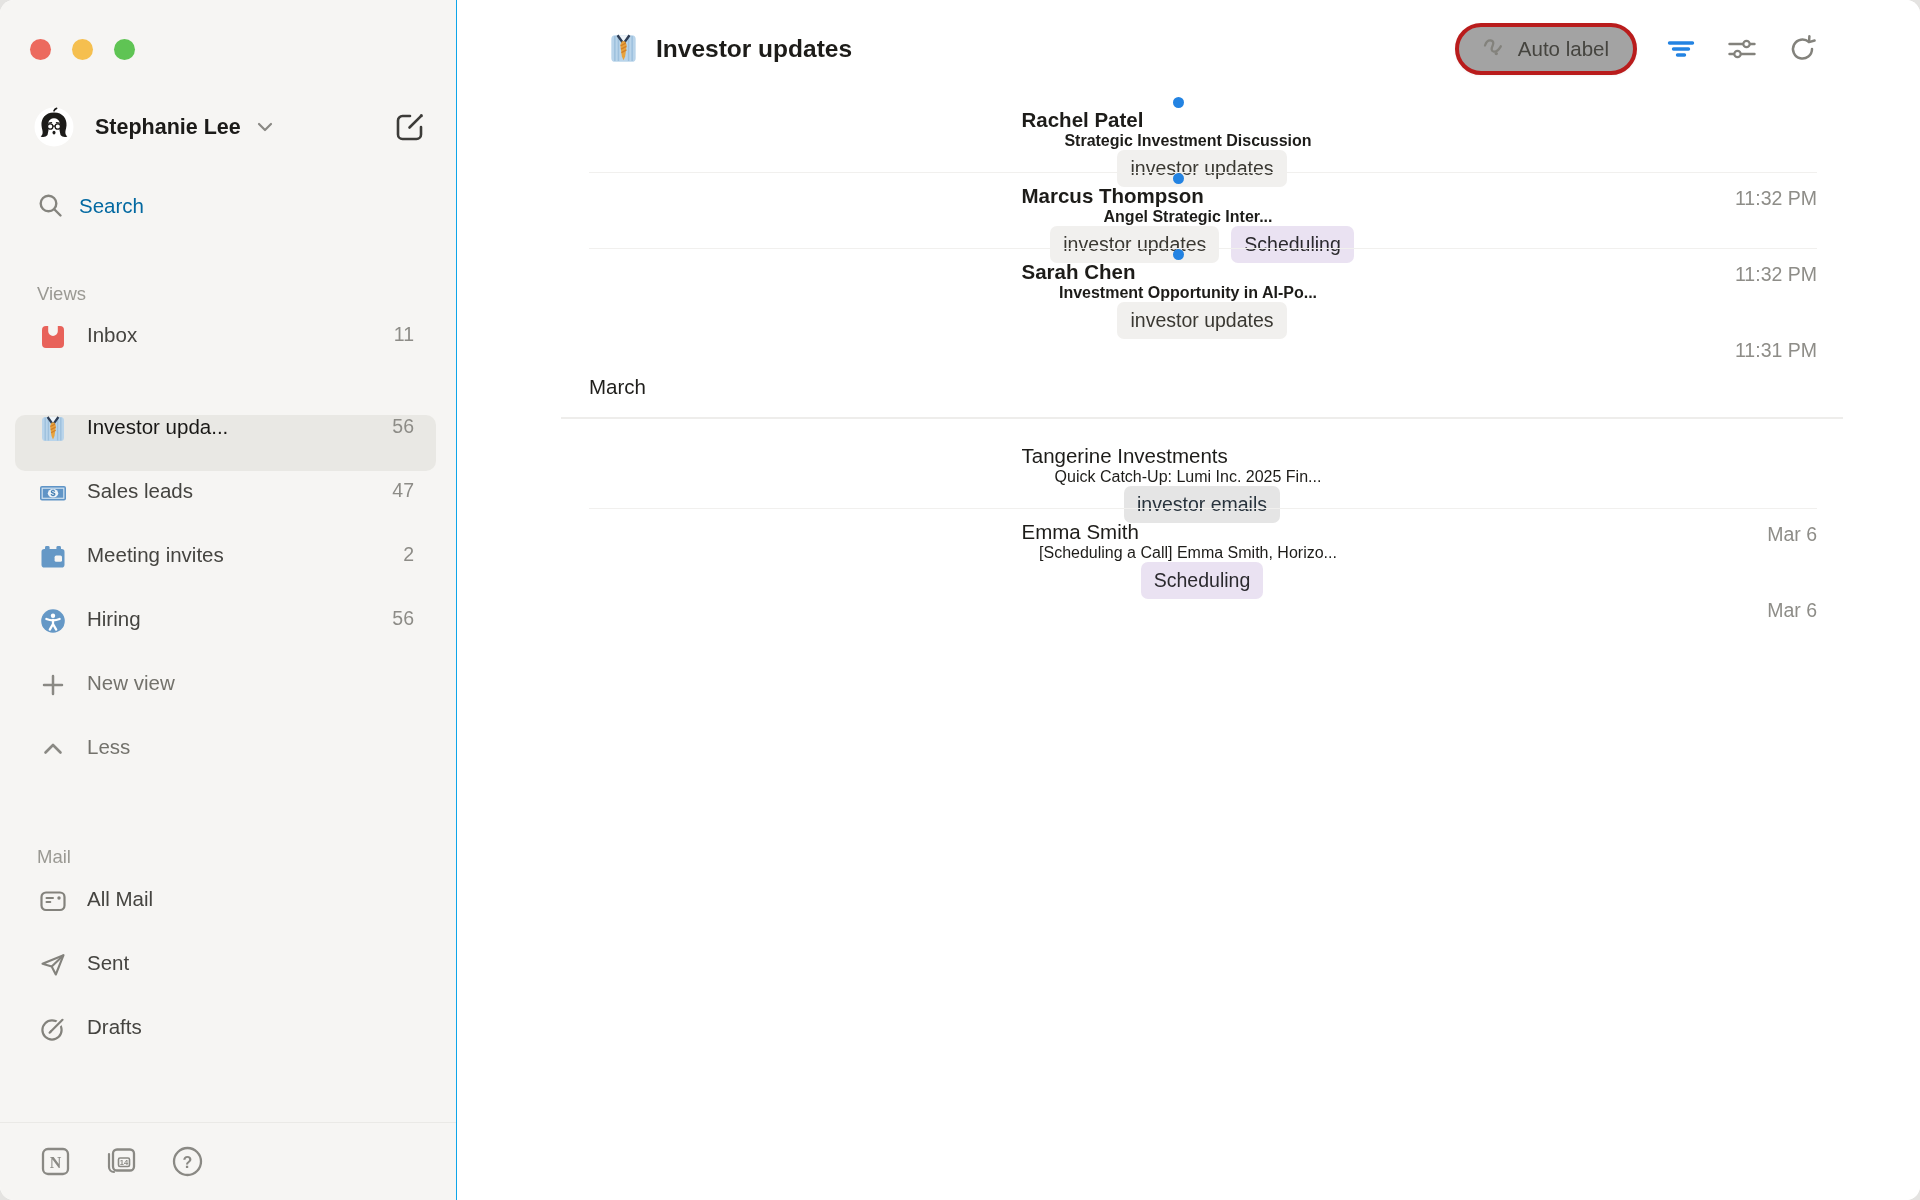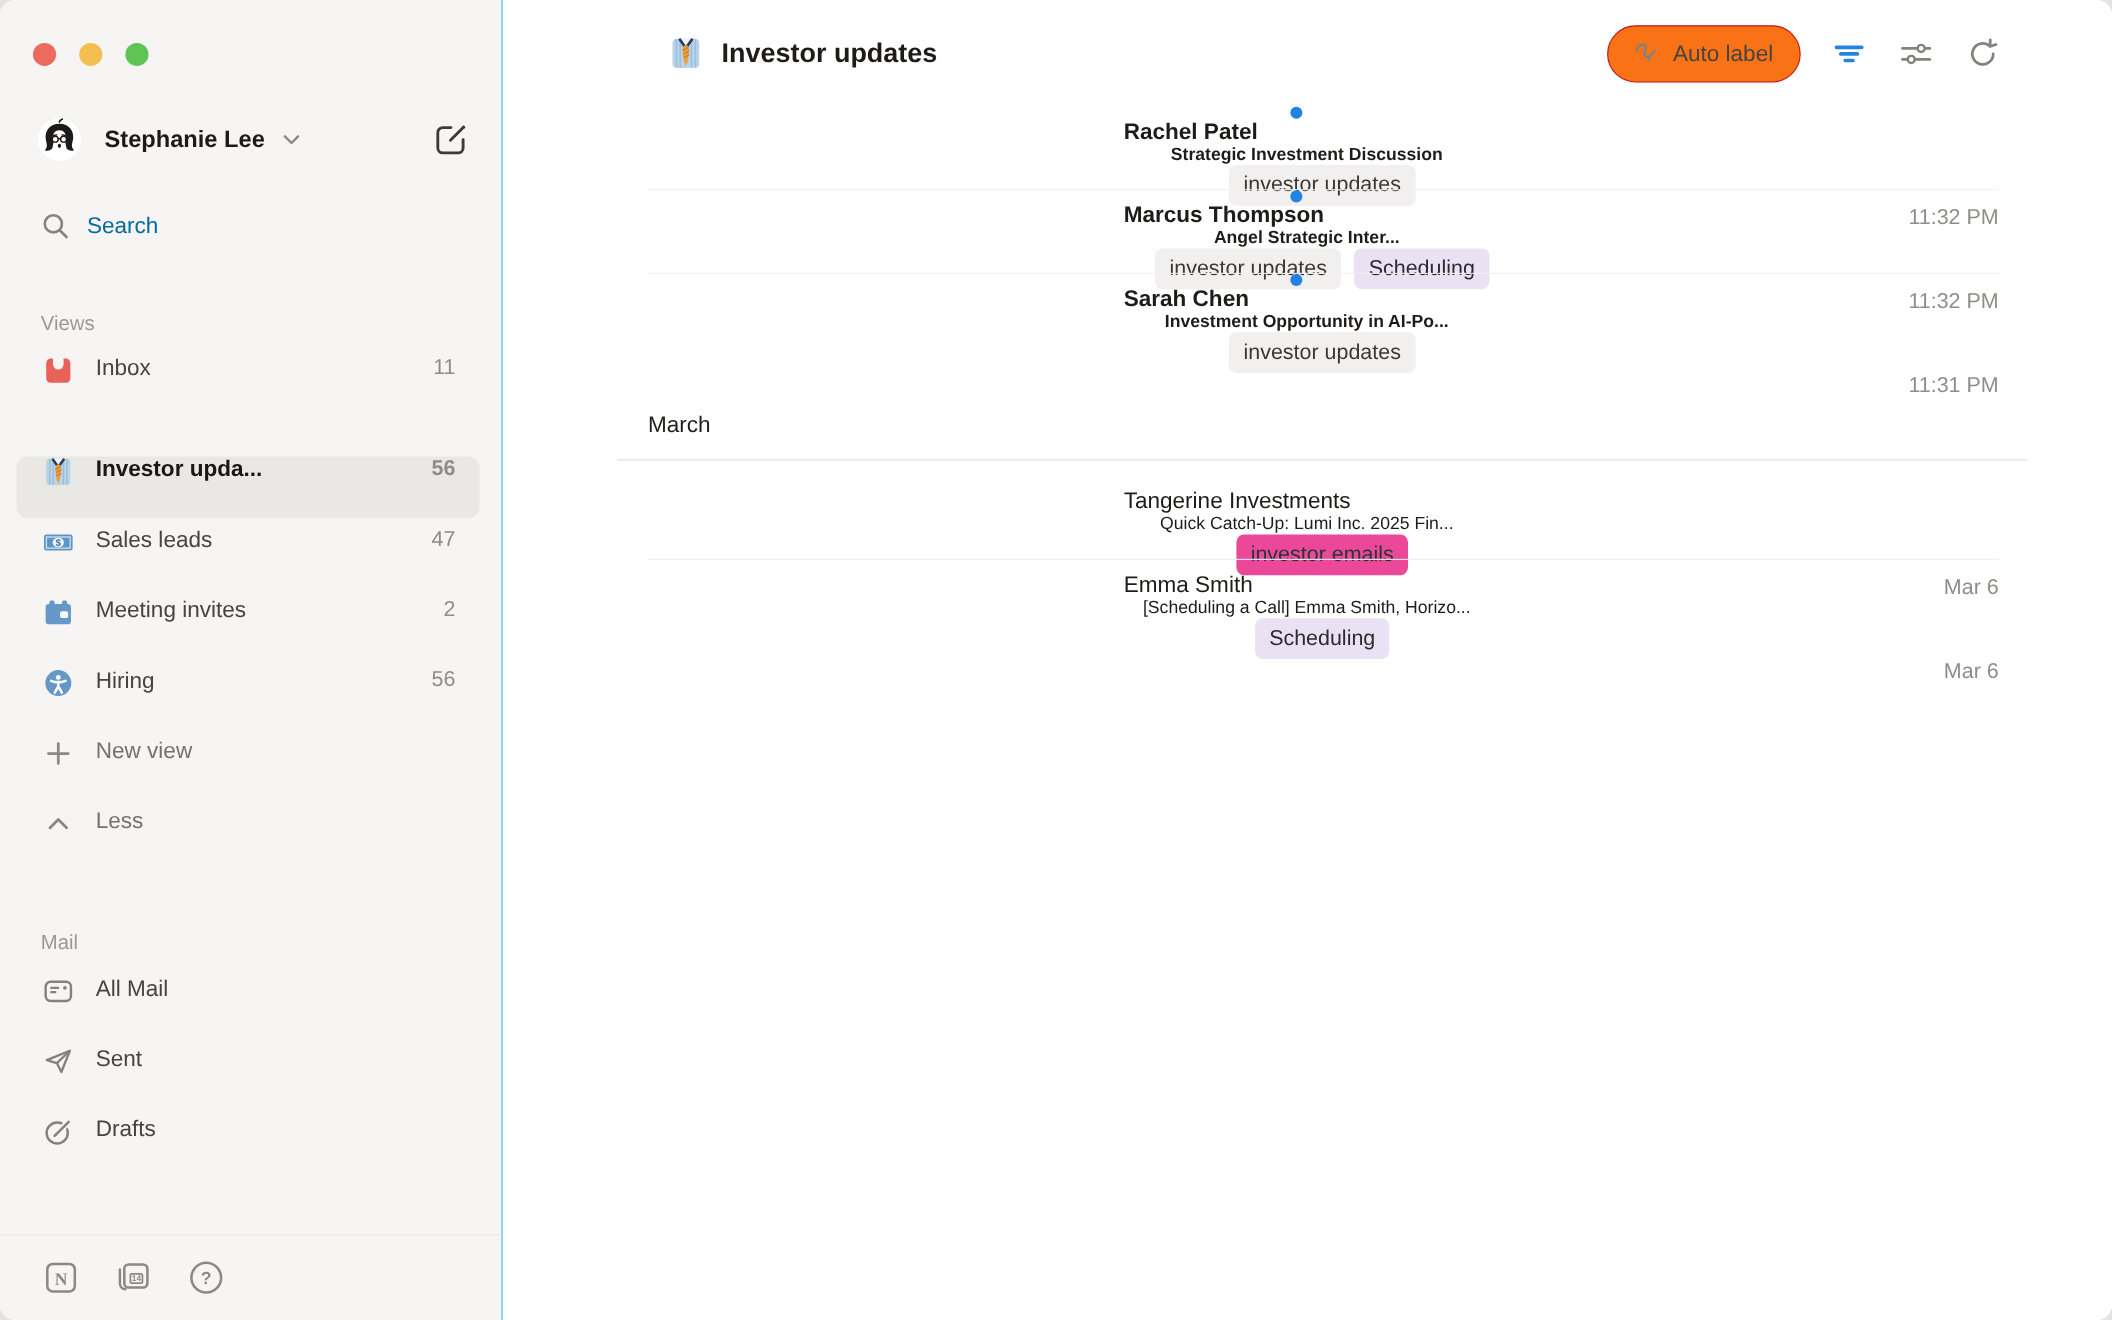--- a/index.html
+++ b/index.html
@@ -19,54 +19,54 @@
   .compose-btn { margin-left:auto; display:flex; cursor:pointer; }
 
   .search-row { display:flex; align-items:center; margin:45px 28px 0 37px; cursor:pointer; }
   .search-label { margin-left:15px; font-size:20.5px; color:#0369a1; }
 
   .section-label { margin:64px 0 0 37px; font-size:18.5px; font-weight:500; color:#9a9993; }
   .nav-list { margin-top:18px; }
   .nav-list.mail-list { margin-top:19px; }
   .nav-item { height:56px; margin:0 20px 8px 15px; border-radius:10px; display:flex; align-items:flex-start;
               padding:0 22px 0 24px; font-size:20.5px; color:#454440; cursor:pointer; }
-  .nav-item.selected { background:#e9e8e4; color:#191816; font-weight:700;margin-top:36px; }
+  .nav-item.selected { background:#e9e8e4; color:#191816; font-weight:400;margin-top:36px; }
   .nav-item.muted { color:#73726c; }
   .nav-icon { width:28px; height:28px; margin-right:20px; flex:none; display:flex; align-items:center; justify-content:center; }
   .nav-count { margin-left:auto; font-size:19.5px; color:#8d8c87; }
 
   .sidebar-footer { margin-top:auto; border-top:1px solid #eae9e6; height:78px; display:flex; align-items:center; padding:0 42px 0 40px; }
   .foot-icon { display:flex; cursor:pointer; }
   .foot-icon + .foot-icon { margin-left:34px; }
   .foot-help { margin-left:auto; }
 
   
   .main { flex:1; background:#fff; display:flex; flex-direction:column; }
   .main-header { height:97px; flex:none; display:flex; align-items:center; padding:0 100px 0 151px; }
   .title-icon { width:31px; height:31px; margin-right:17px; flex:none; }
   .main-title { font-size:24.5px; font-weight:700; color:#1d1c19; }
   .hspacer { flex:1; }
-  .auto-label-btn { height:52px; border:1px solid #b91c1c; border-radius:26px; background:#f97316; display:flex; align-items:center;
+  .auto-label-btn { height:52px; border:4px solid #b91c1c; border-radius:26px; background:#a3a3a3; display:flex; align-items:center;
                     padding:0 24px 0 20px; box-shadow:0 1px 3px rgba(0,0,0,.05); cursor:pointer;justify-content:flex-end; }
   .auto-label-text { margin-left:11px; font-size:20.5px; color:#45443f; }
   .hdr-icon-btn { width:34px; height:34px; margin-left:27px; display:flex; align-items:center; justify-content:center; cursor:pointer; }
 
   .email-row { height:76px; display:flex; align-items:center; padding:0 103px 0 102px; position:relative; cursor:pointer;flex-direction:column; }
   .email-row.sep::after { content:""; position:absolute; left:132px; right:103px; bottom:0; border-bottom:1.5px solid #f1f0ee; }
   .dot { width:11px; height:11px; border-radius:50%; background:#2383e2; margin-right:19px; flex:none; }
   .dot.off { visibility:hidden; }
   .sender { width:333px; flex:none; font-size:20.5px; color:#1d1c19; white-space:nowrap; overflow:hidden; }
   .sender.unread { font-weight:700; }
   .subject { font-size:16px; color:#1d1c19; white-space:nowrap; }
   .subject.unread { font-weight:600; }
   .tags { display:flex; gap:12px; margin-left:28px; }
   .tag { height:37px; display:flex; align-items:center; padding:0 13px; border-radius:7px; font-size:19.5px; white-space:nowrap; }
   .tag-gray   { background:#f1f0ee; color:#3a3832; }
   .tag-purple { background:#eae2f2; color:#2b2a2e; }
-  .tag-blue   { background:#ec4899; color:#28333d; }
+  .tag-blue   { background:#e5e5e5; color:#28333d; }
   .time { margin-left:auto; padding-left:24px; font-size:19.5px; color:#8e8d88; flex:none; }
 
   .group-label { margin:48px 0 16px 132px; height:28px; display:flex; align-items:center; font-size:20.5px; font-weight:500; color:#201f1c; }
   .group-sep { border-top:2px solid #eeedeb; margin:0 77px 14px 104px; }
 
   svg { display:block; }
 </style>
 </head>
 <body>
 

